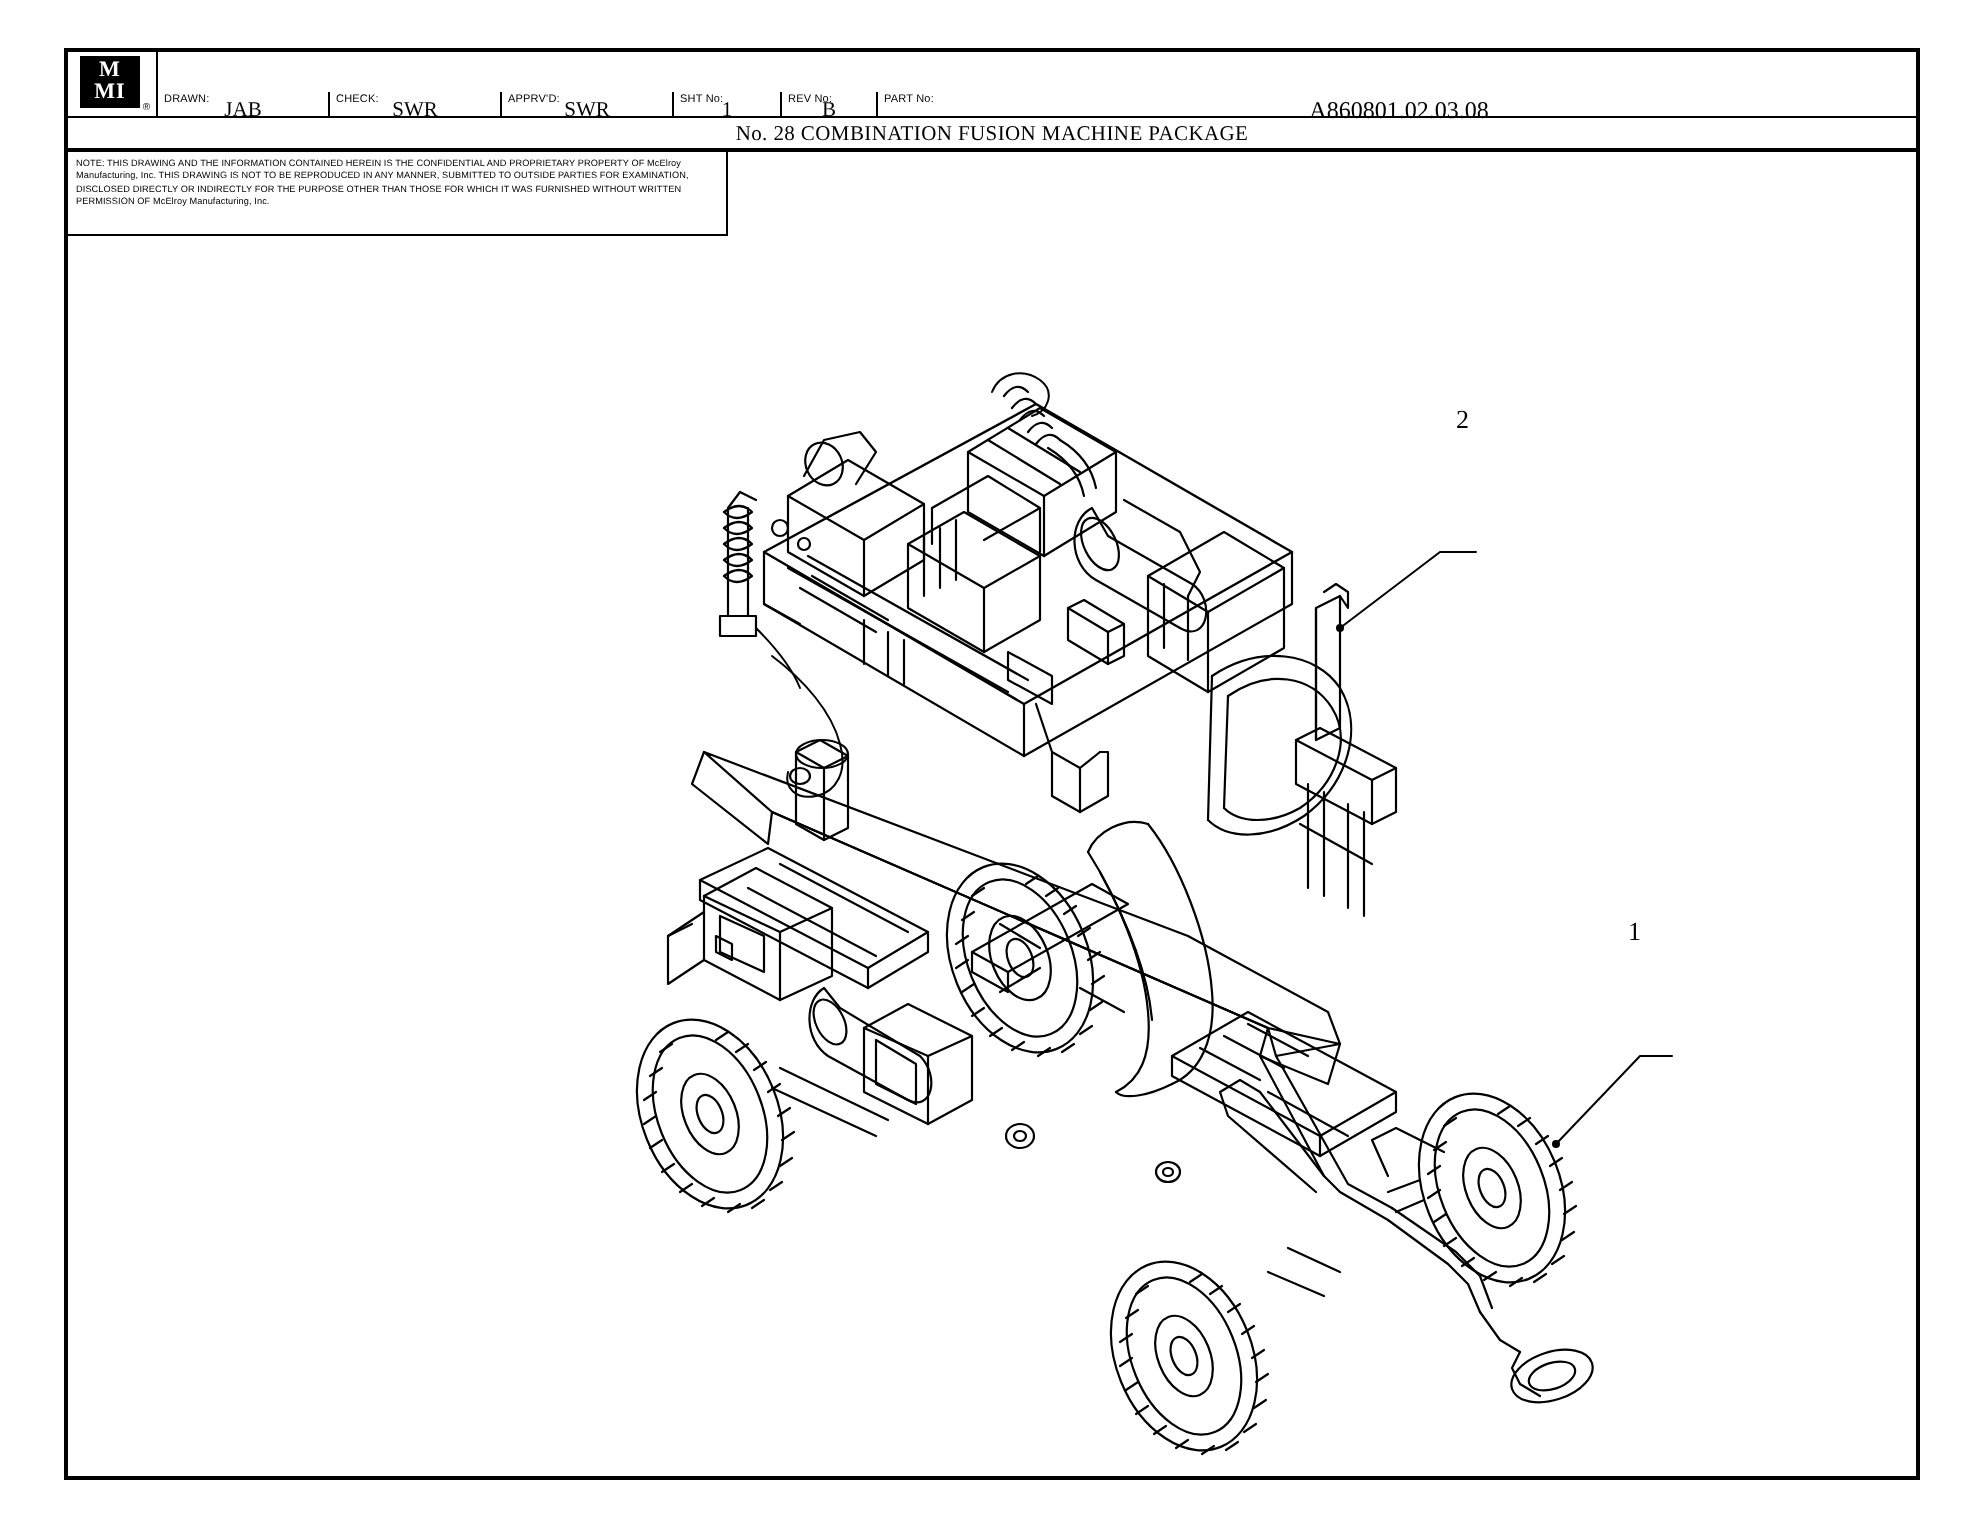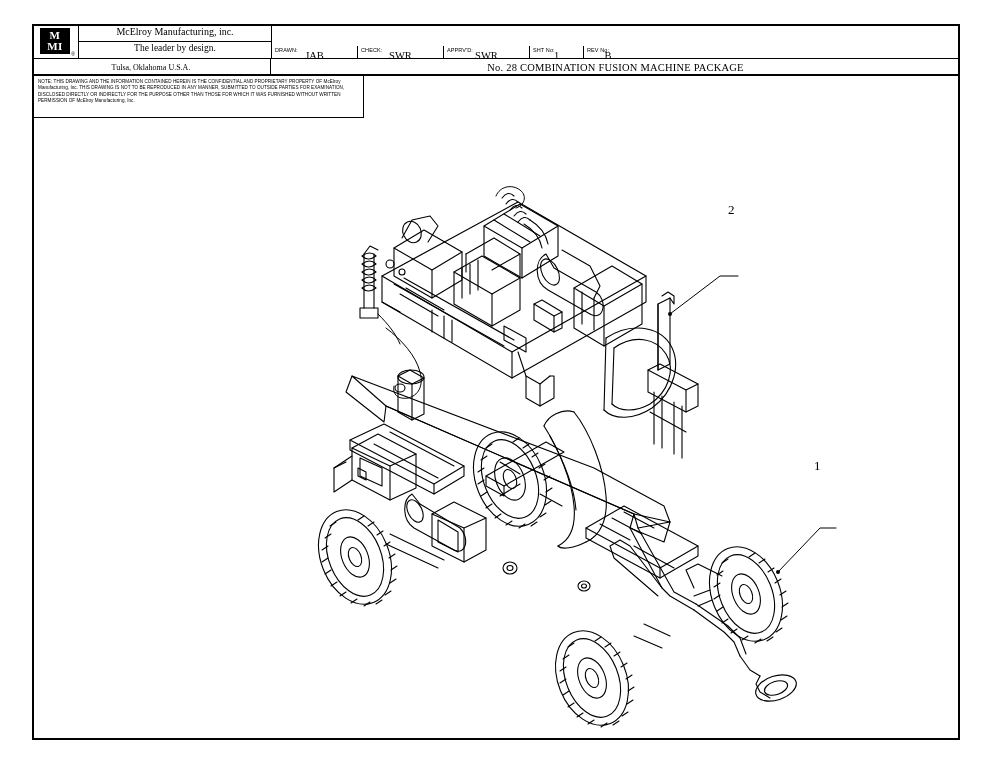--- a/index.html
+++ b/index.html
@@ -211,24 +211,20 @@
 
     <div class="tb-row tb-top">
       <div class="logo-cell">
         <div class="logo-box">
           <span>M</span>
           <span>MI</span>
         </div>
         <span class="logo-reg">®</span>
       </div>
 
-      <div class="company-cell">
-        <div class="company-name">McElroy Manufacturing, inc.</div>
-        <div class="company-tag">The leader by design.</div>
-      </div>
 
       <div class="cell blank-cell" style="width:86px">
         <span class="cell-label">DRAWN:</span>
         <span class="cell-value">JAB</span>
       </div>
 
       <div class="cell blank-cell" style="width:86px">
         <span class="cell-label">CHECK:</span>
         <span class="cell-value">SWR</span>
       </div>
@@ -242,24 +238,27 @@
       <div class="cell blank-cell" style="width:54px">
         <span class="cell-label">SHT No:</span>
         <span class="cell-value">1</span>
       </div>
 
       <div class="cell blank-cell" style="width:48px">
         <span class="cell-label">REV No:</span>
         <span class="cell-value">B</span>
       </div>
 
+      <div class="cell" style="flex:1">
+        <span class="cell-label">PART No:</span>
+        <span class="cell-value" style="font-size:12px">A860801.02.03.08</span>
+      </div>
     </div>
 
     <div class="tb-row tb-bottom">
-      <div class="city-cell" style="width:238px">Tulsa, Oklahoma U.S.A.</div>
       <div class="desc-cell">
         <span class="desc-text">No. 28 COMBINATION FUSION MACHINE PACKAGE</span>
       </div>
     </div>
   </div>
 
   <div class="notice">NOTE: THIS DRAWING AND THE INFORMATION CONTAINED HEREIN IS THE CONFIDENTIAL AND PROPRIETARY PROPERTY OF McElroy Manufacturing, Inc. THIS DRAWING IS NOT TO BE REPRODUCED IN ANY MANNER, SUBMITTED TO OUTSIDE PARTIES FOR EXAMINATION, DISCLOSED DIRECTLY OR INDIRECTLY FOR THE PURPOSE OTHER THAN THOSE FOR WHICH IT WAS FURNISHED WITHOUT WRITTEN PERMISSION OF McElroy Manufacturing, Inc.</div>
 
   <div class="drawing">
 

